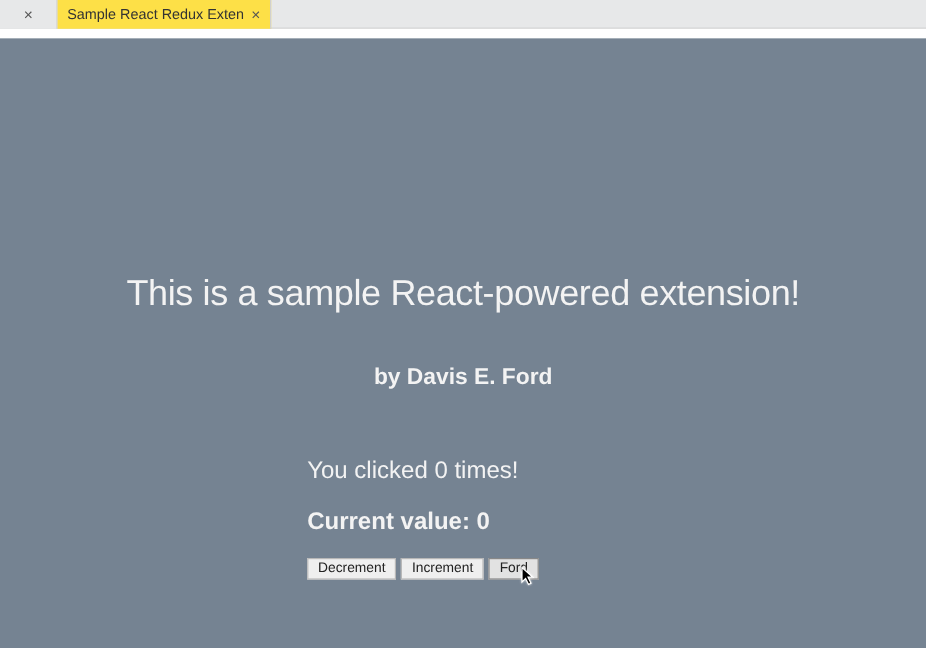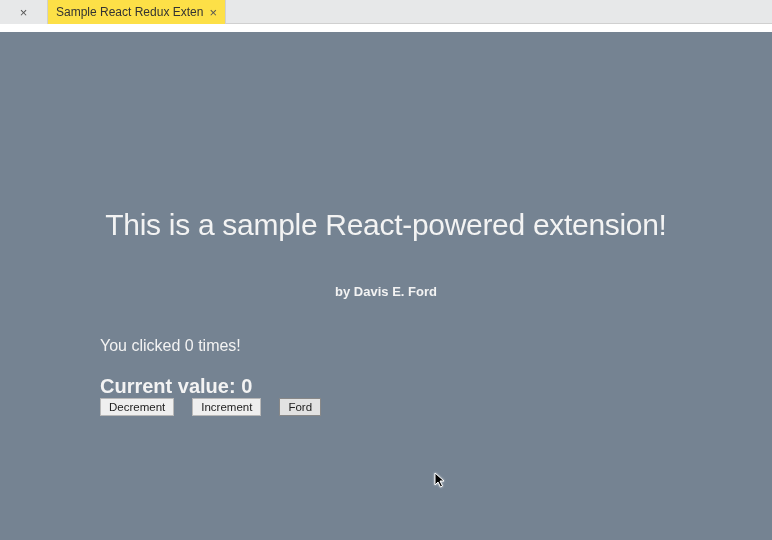--- a/index.html
+++ b/index.html
@@ -52,59 +52,61 @@
     }
     .viewport {
       width: 772px;
       height: calc(540px - 24px - 8px);
       background: #758392;
       position: relative;
       color: #f3f3f3;
     }
     .content {
       position: absolute;
-      top: 176px;
+      top: 196px;
       left: 0;
       width: 100%;
       display: flex;
       flex-direction: column;
+      align-items: center;
     }
     .headline {
       font-size: 30px;
       font-weight: 500;
       text-align: center;
       letter-spacing: -0.3px;
     }
     .byline {
       margin-top: 42px;
-      font-size: 13px;
+      font-size: 19px;
       font-weight: 700;
       text-align: center;
     }
     .click-line {
-      margin-top: 38px;
-      font-size: 16px;
+      margin-top: 55px;
+      font-size: 20px;
       font-weight: 400;
       width: 460px;
       text-align: left;
       padding-left: 100px;
     }
     .value-line {
       margin-top: 20px;
       font-size: 20px;
       font-weight: 700;
       width: 460px;
       text-align: left;
       padding-left: 100px;
     }
     .button-row {
+      margin-top: 18px;
       width: 460px;
       padding-left: 100px;
       display: flex;
-      gap: 16px;
+      gap: 2px;
     }
     .btn {
       font-family: inherit;
       font-size: 11.5px;
       background: #efefef;
       color: #222;
       border: 1px solid #b8b8b8;
       padding: 2px 8px;
       cursor: pointer;
     }

